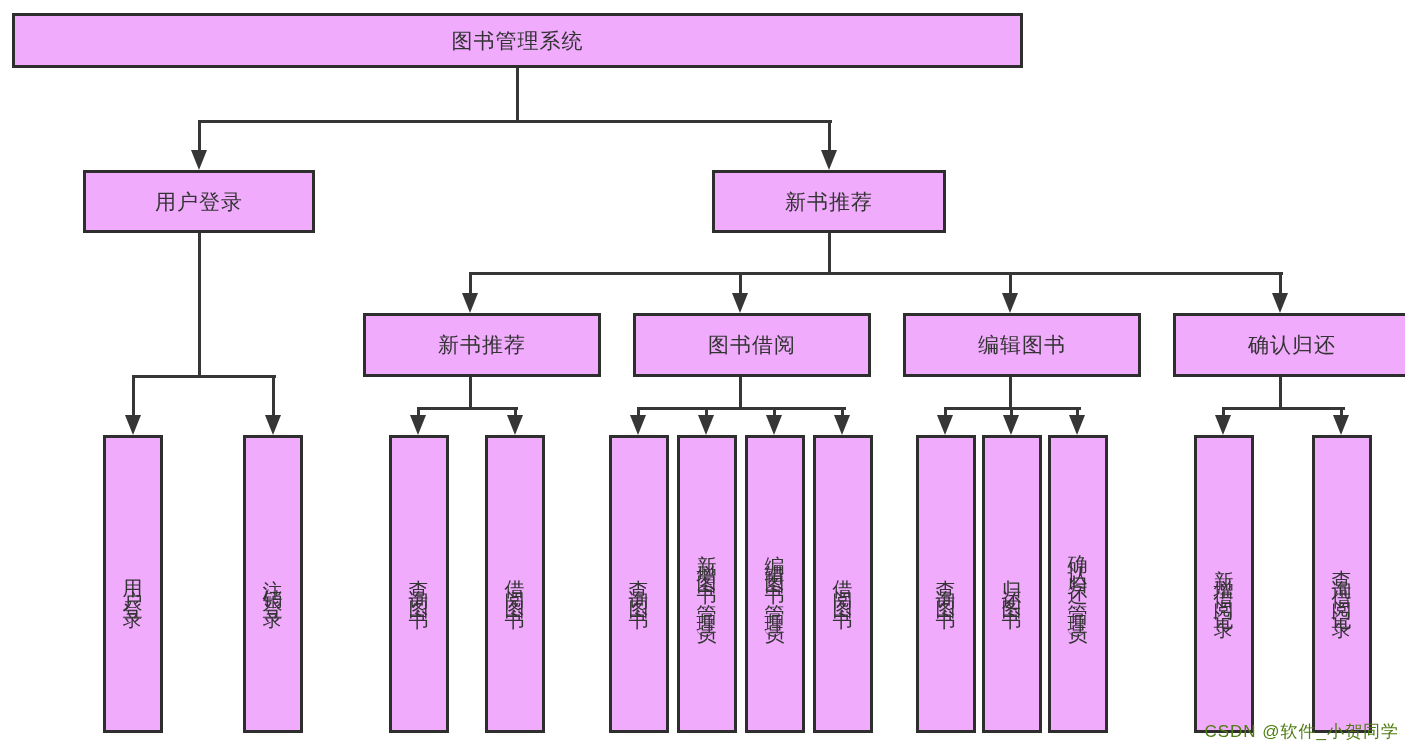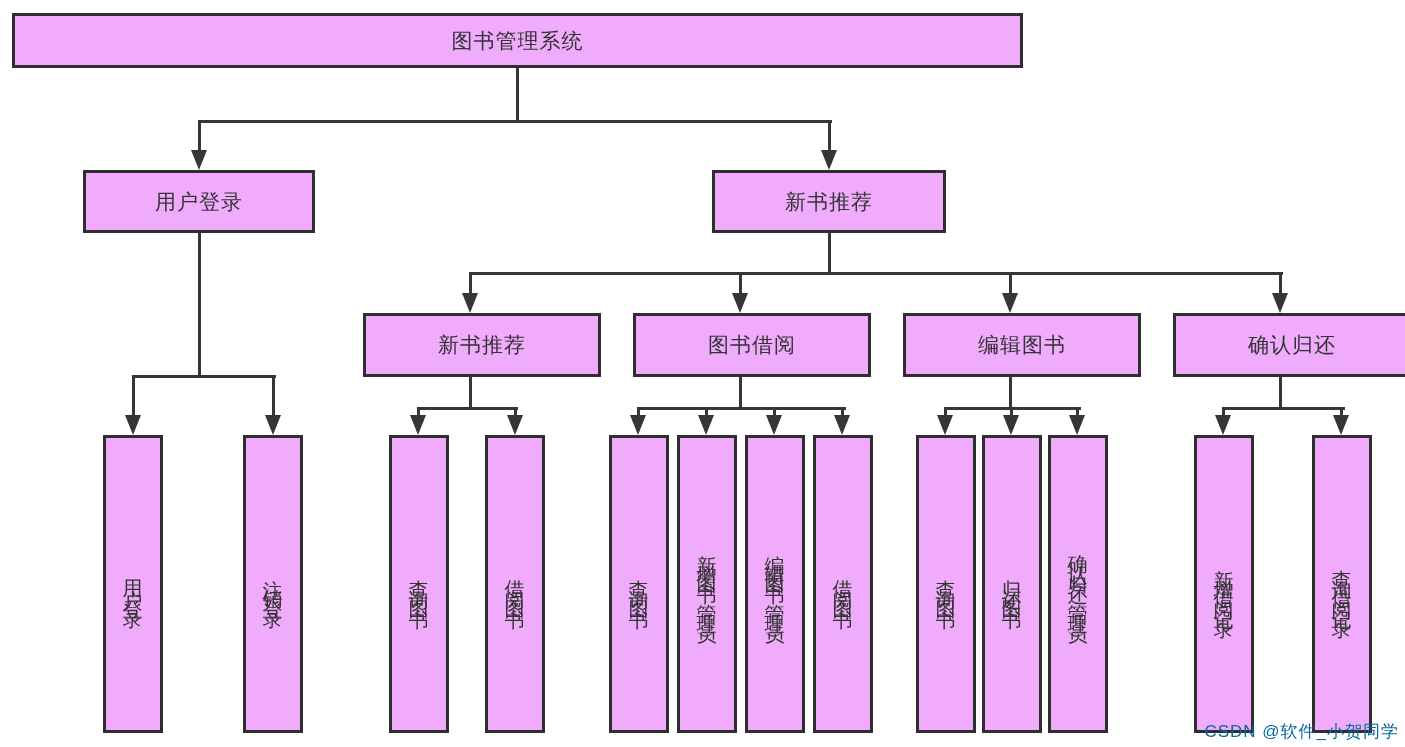--- a/index.html
+++ b/index.html
@@ -34,21 +34,21 @@
   .line{position:absolute;background:#363636;}
   .arr{
     position:absolute;width:0;height:0;
     border-left:8px solid transparent;
     border-right:8px solid transparent;
     border-top:20px solid #363636;
   }
   .watermark{
     position:absolute;
     right:6px;bottom:4px;
-    font-size:17px;color:#0369a1;
+    font-size:17px;color:#4d7c0f;
     letter-spacing:1px;white-space:nowrap;
   }
 </style>
 </head>
 <body>
 
 <div id="canvas">
 
   <div class="box" style="left:12px;top:13px;width:1011px;height:55px;">
     <span class="hlabel">图书管理系统</span>

